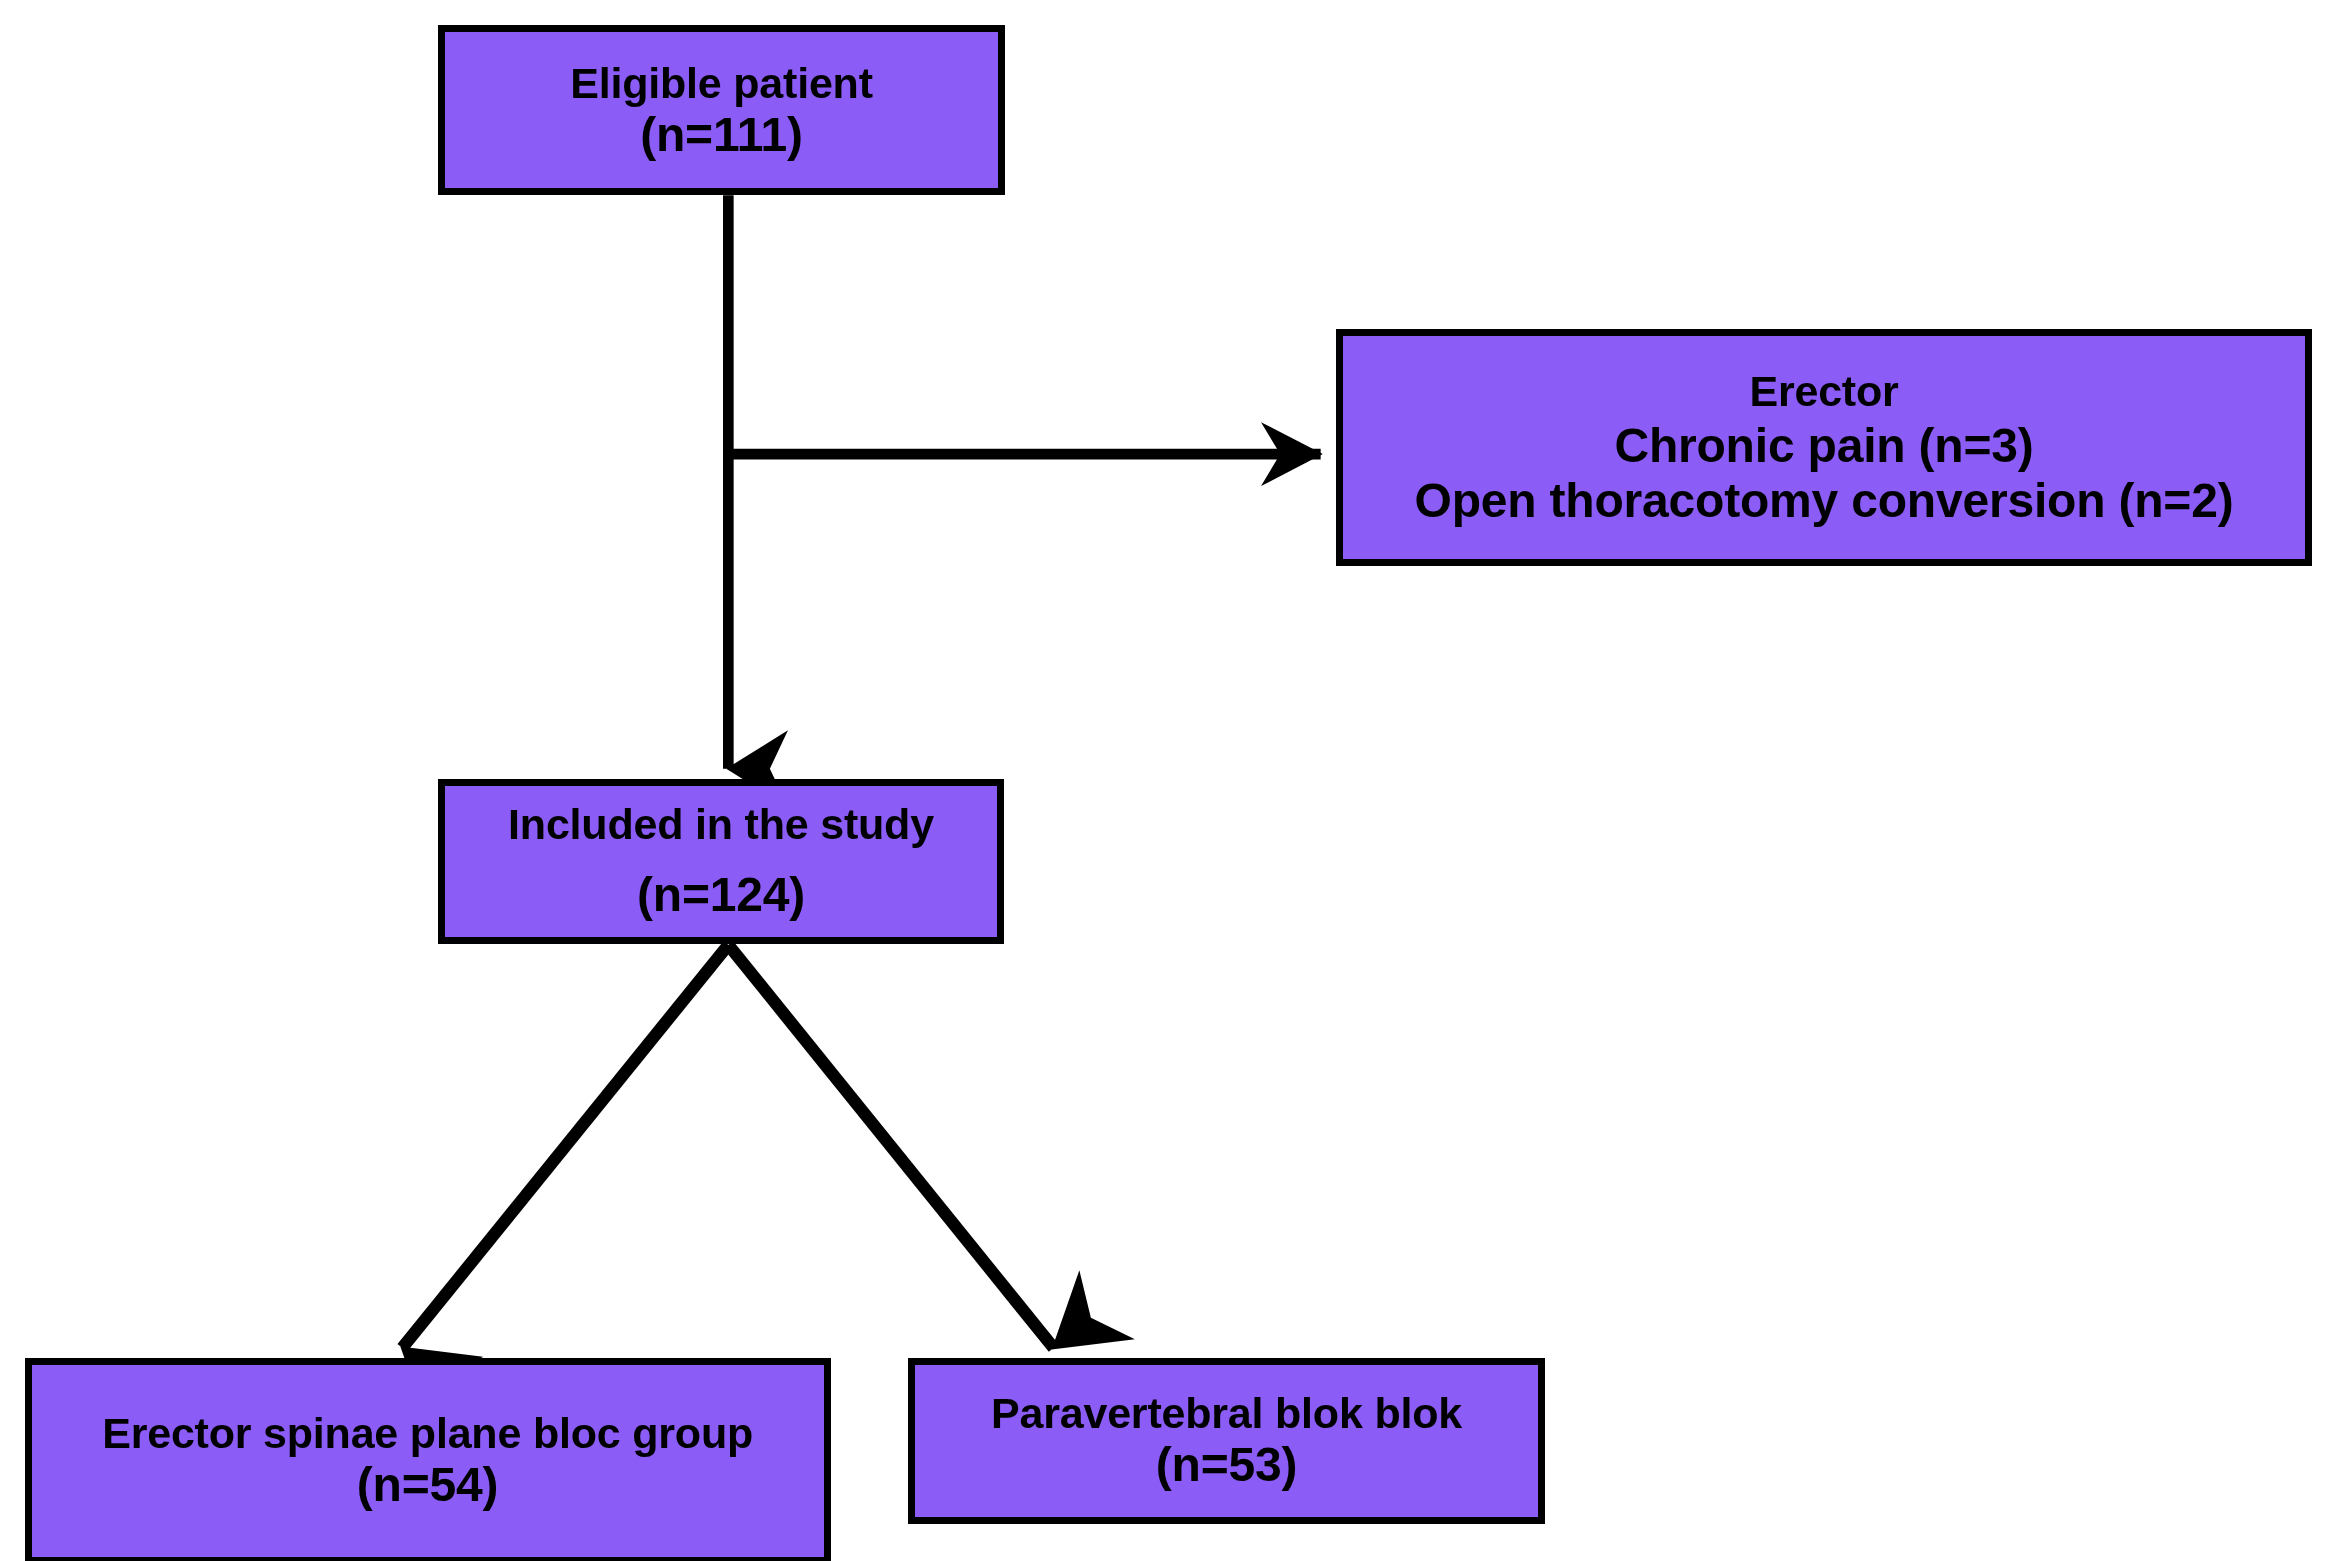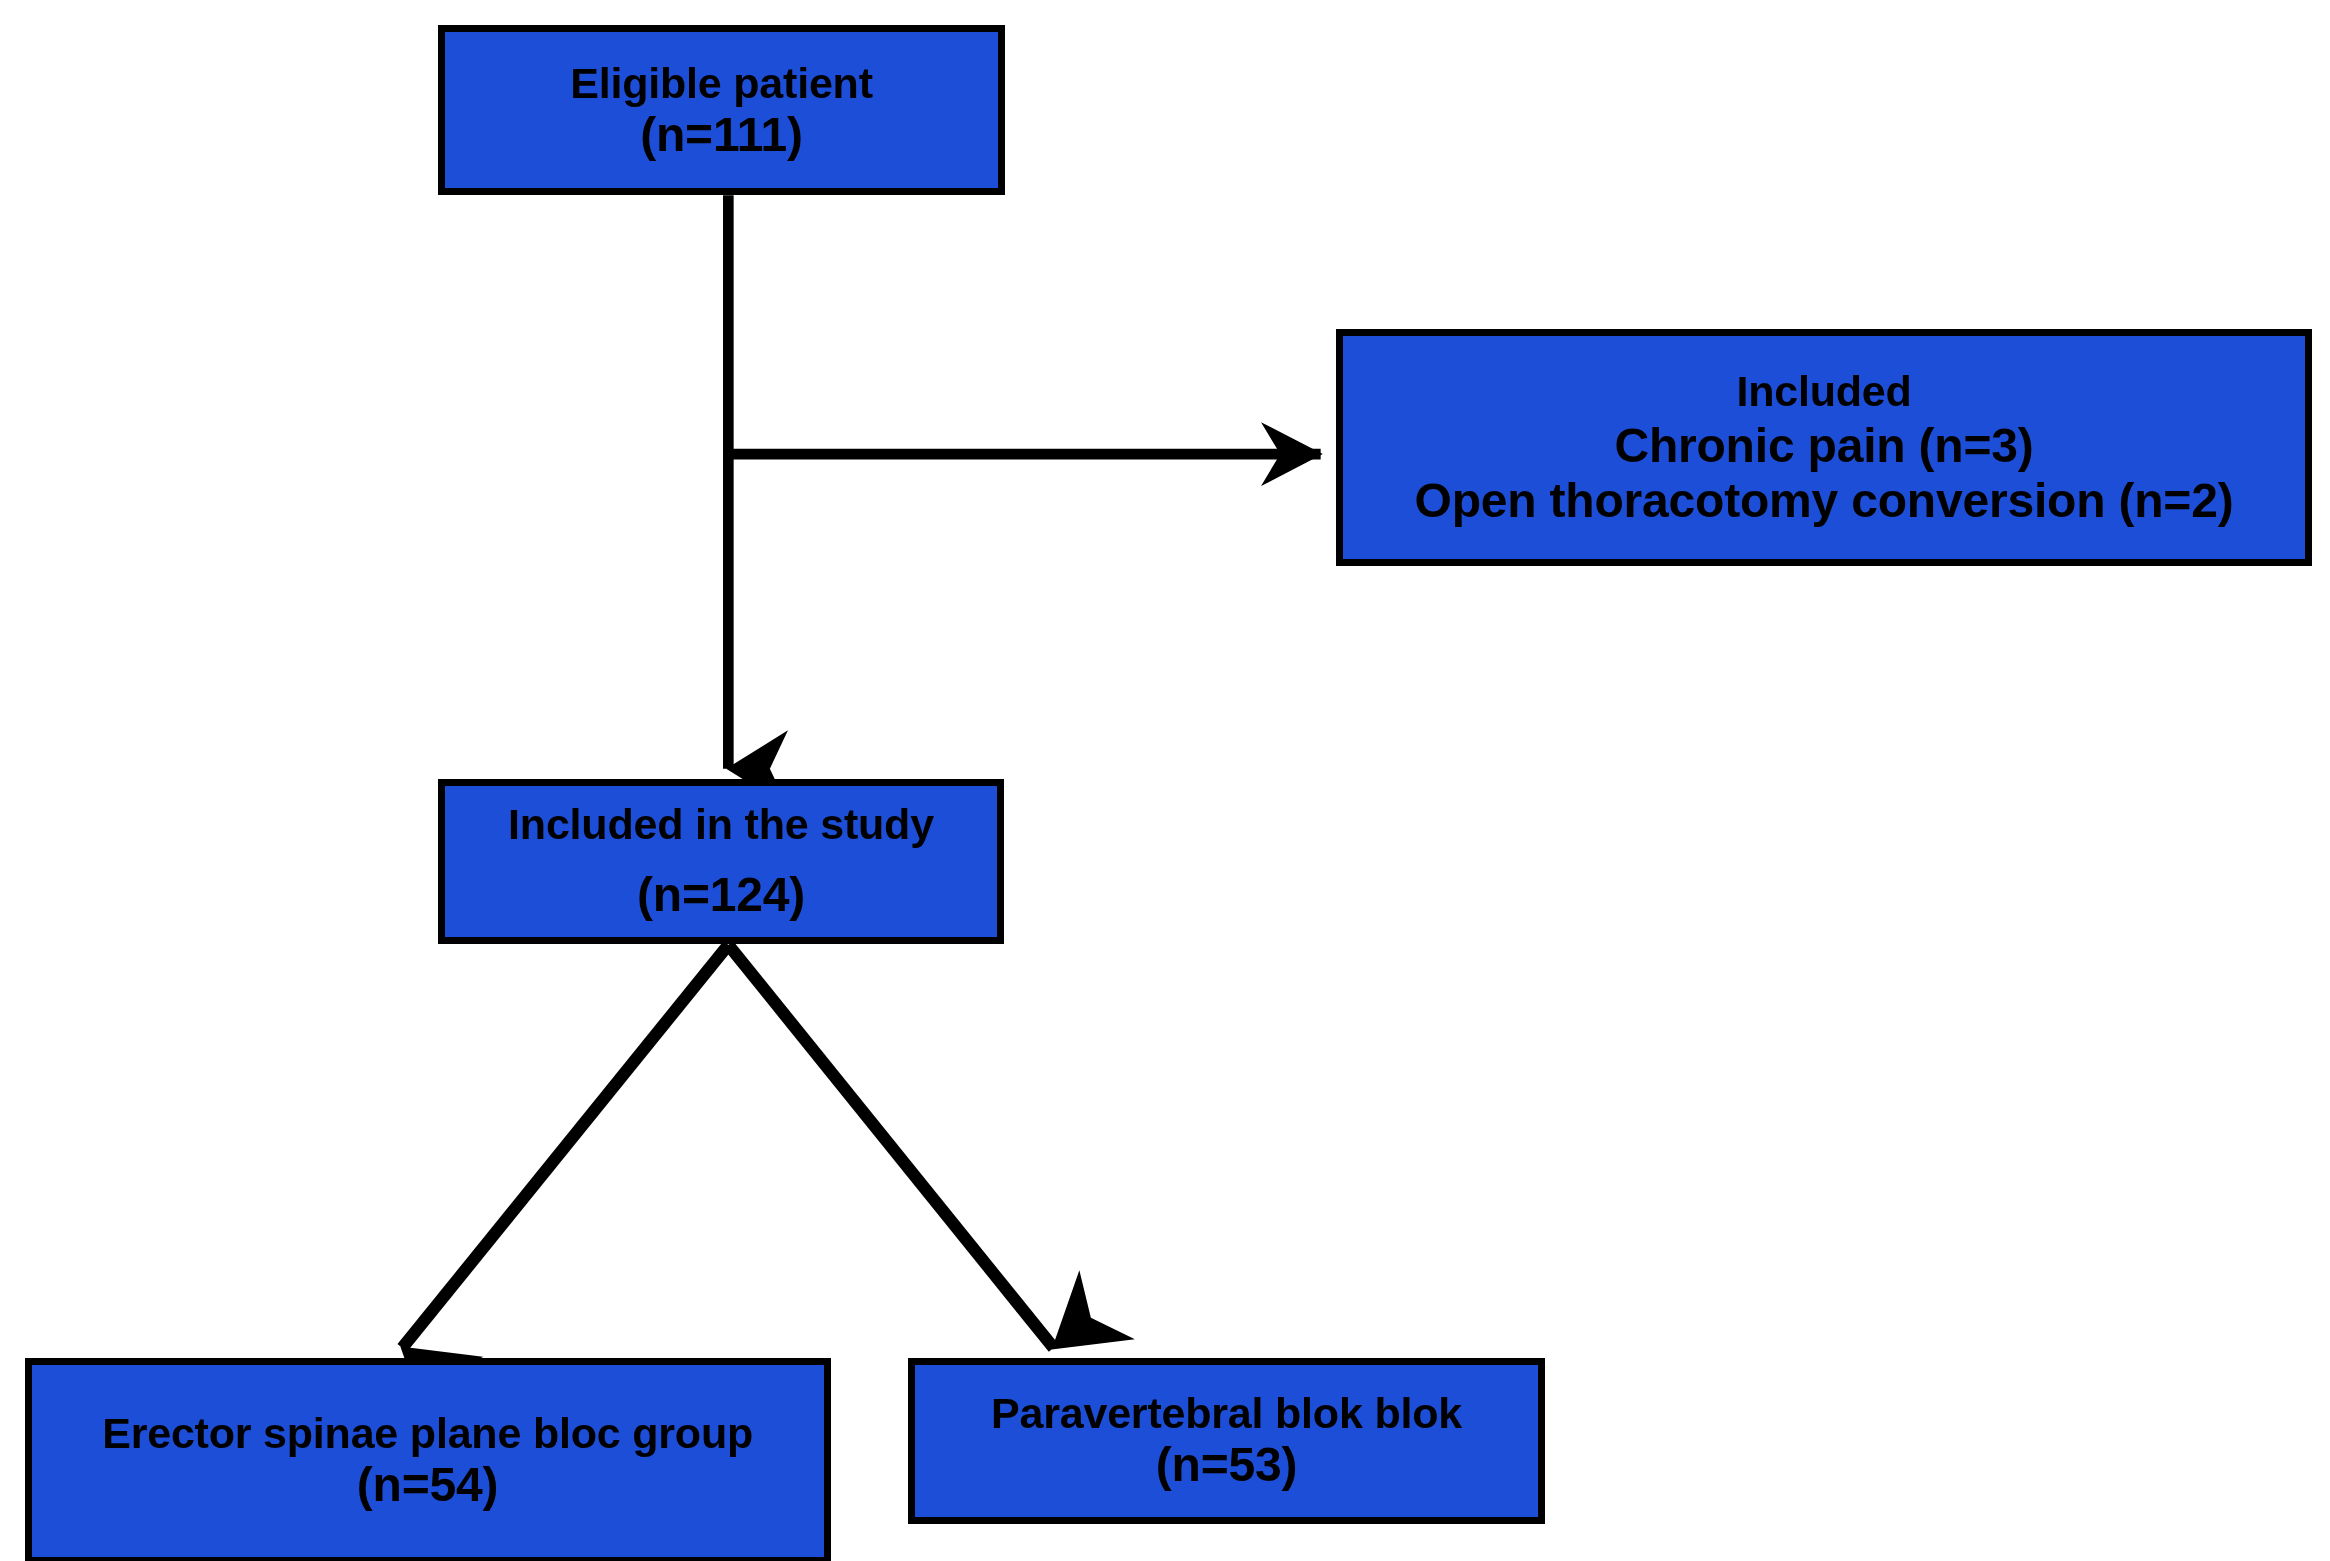--- a/index.html
+++ b/index.html
@@ -13,21 +13,21 @@
     width: 2330px;
     height: 1562px;
     background: #ffffff;
     overflow: hidden;
     font-family: "Liberation Sans", "DejaVu Sans", sans-serif;
   }
   .node-box {
     position: absolute;
     box-sizing: border-box;
     border: 7.4px solid #000000;
-    background: #1d4ed8;
+    background: #8b5cf6;
     display: flex;
     flex-direction: column;
     align-items: center;
     justify-content: center;
     text-align: center;
     color: #000000;
     line-height: 1.14;
   }
   .line-bold {
     font-weight: 700;
@@ -90,21 +90,21 @@
       <line x1="889" y1="1153" x2="1286" y2="1645" stroke="#000000" stroke-width="15" marker-end="url(#head-down)"></line>
     </g>
   </svg>
 
   <div class="node-box" id="box-eligible">
     <div class="line-bold">Eligible patient</div>
     <div class="line-normal">(n=111)</div>
   </div>
 
   <div class="node-box" id="box-excluded">
-    <div class="line-bold">Included</div>
+    <div class="line-bold">Erector</div>
     <div class="line-normal">Chronic pain (n=3)</div>
     <div class="line-normal">Open thoracotomy conversion (n=2)</div>
   </div>
 
   <div class="node-box" id="box-included">
     <div class="line-bold">Included in the study</div>
     <div class="line-normal">(n=124)</div>
   </div>
 
   <div class="node-box" id="box-esp">

